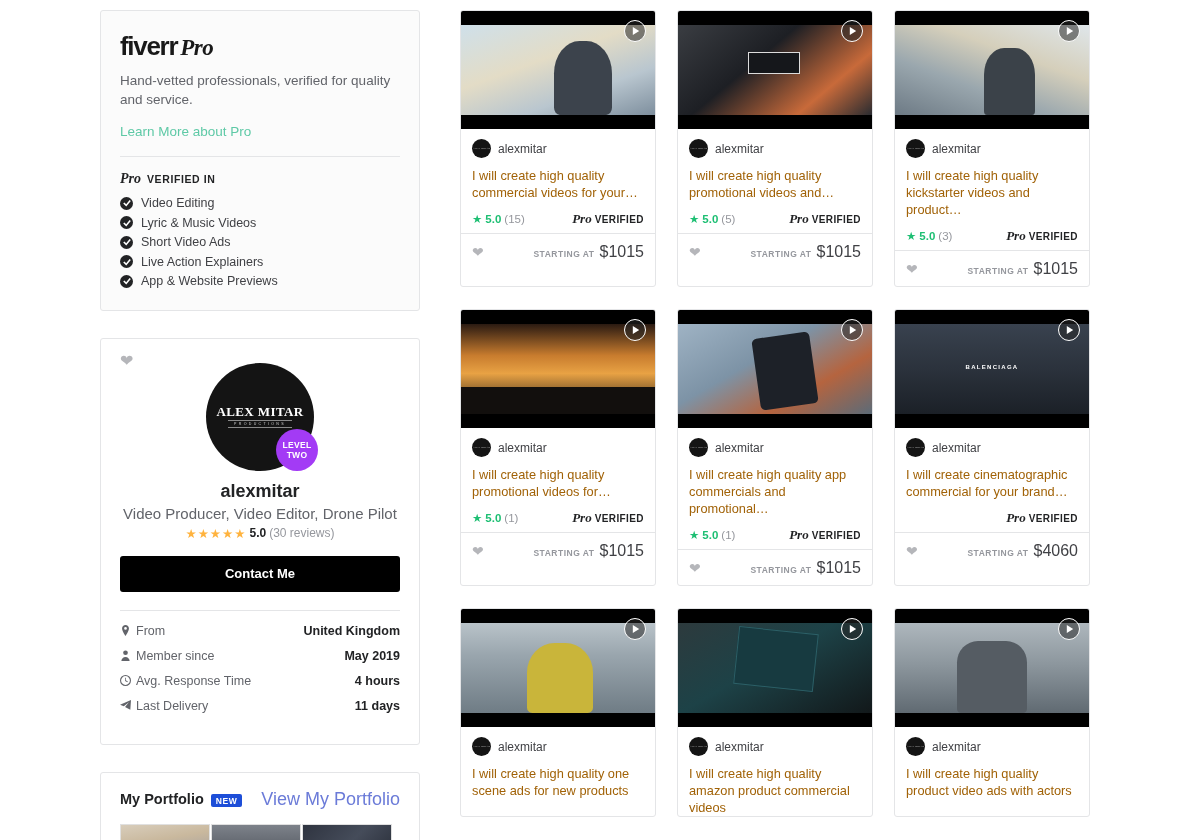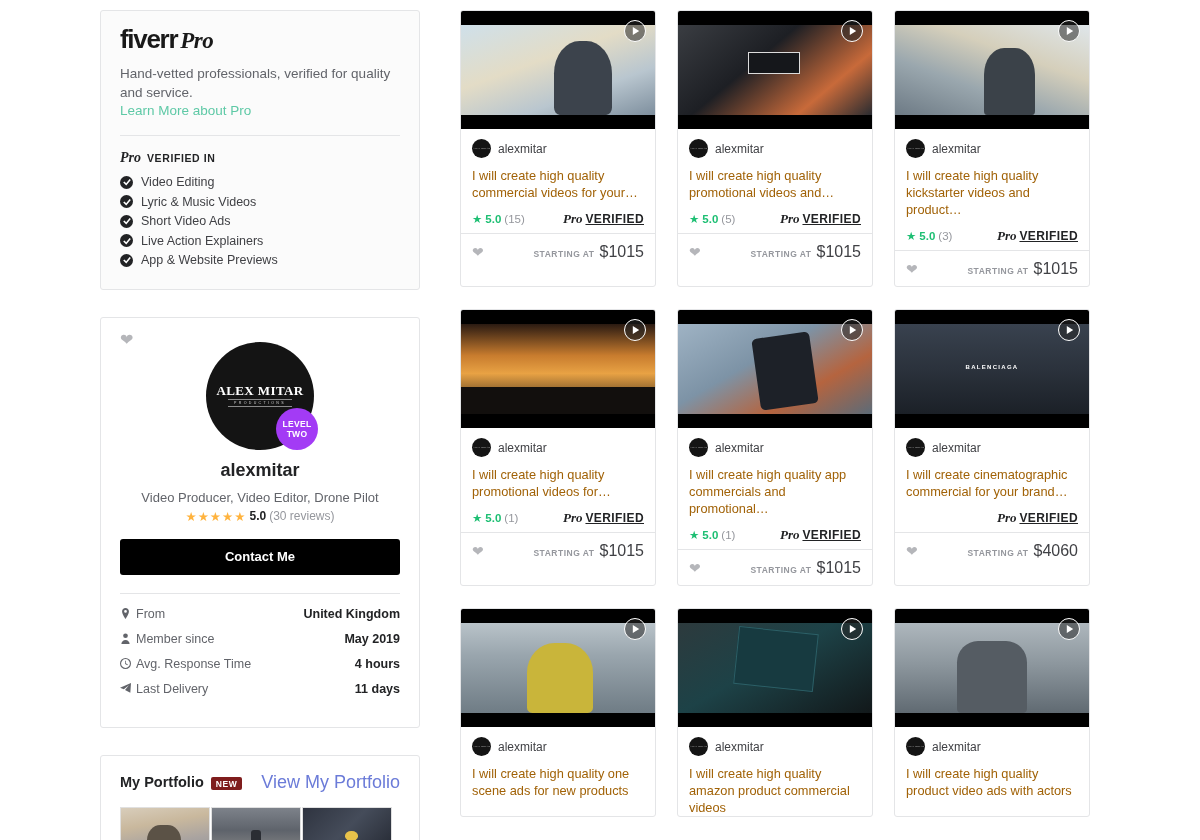--- a/index.html
+++ b/index.html
@@ -14,34 +14,34 @@
 
   
   .sidebar { width: 420px; padding: 10px 0 0 100px; flex: 0 0 420px; }
   .card {
     border: 1px solid #e4e5e7;
     border-radius: 3px;
     background: #fff;
   }
 
   
-  .pro-card { background: #fbfbfb; padding: 13px 19px 16px 19px; margin-bottom: 27px; }
+  .pro-card { background: #fbfbfb; padding: 20px 19px 16px 19px; margin-bottom: 27px; }
   .fiverr-logo { display: flex; align-items: baseline; margin-bottom: 9px; }
   .fiverr-word {
     font-family: "Liberation Sans", sans-serif;
     font-weight: 700; font-size: 26px; letter-spacing: -1.3px;
     color: #191919;
   }
   .pro-script {
     font-family: "Liberation Serif", serif;
     font-style: italic; font-weight: 700; font-size: 23px;
     color: #191919; margin-left: 3px; letter-spacing: -0.5px;
   }
   .pro-desc { font-size: 13.5px; line-height: 19px; color: #62646a; }
-  .pro-link { font-size: 13.5px; color: #5ec9a6; margin-top: 1px; display: block; text-decoration: none; cursor: pointer; }
+  .pro-link { font-size: 13.5px; color: #5ec9a6; margin-top: 15px; display: block; text-decoration: none; cursor: pointer; }
   .pro-divider { height: 1px; background: #e4e5e7; margin: 17px 0 14px 0; }
   .verified-head { display: flex; align-items: center; gap: 6px; margin-bottom: 9px; }
   .verified-pro {
     font-family: "Liberation Serif", serif; font-style: italic; font-weight: 700;
     font-size: 14px; color: #222325;
   }
   .verified-label { font-size: 10.5px; font-weight: 700; letter-spacing: 0.6px; color: #222325; }
   .vlist { list-style: none; }
   .vlist li { display: flex; align-items: center; gap: 8px; margin-bottom: 5.5px; font-size: 12.5px; color: #404145; }
   .check-circle {
@@ -70,21 +70,21 @@
     padding: 1px 0; width: 64px; text-align: center;
   }
   .level-badge {
     position: absolute; right: -4px; bottom: 0px;
     width: 42px; height: 42px; border-radius: 50%;
     background: #a33bf5;
     display: flex; flex-direction: column; align-items: center; justify-content: center;
     color: #fff; font-size: 8.5px; font-weight: 700; letter-spacing: 0.3px; line-height: 10px;
   }
   .username { text-align: center; font-size: 18px; font-weight: 700; color: #222325; margin-top: 10px; }
-  .usertitle { text-align: center; font-size: 13px; color: #62646a; margin-top: 9px; }
+  .usertitle { text-align: center; font-size: 15px; color: #62646a; margin-top: 3px; }
   .rating-row { display: flex; align-items: center; justify-content: center; gap: 3px; margin-top: 4px; }
   .stars-amber { color: #ffb33e; font-size: 12.5px; letter-spacing: 1px; }
   .rate-val { font-size: 12px; font-weight: 700; color: #222325; }
   .rate-count { font-size: 12px; color: #95979d; }
   .contact-btn {
     width: 100%; margin-top: 15px; height: 36px; border: none; cursor: pointer;
     background: #000000; color: #fff; font-size: 13px; font-weight: 700;
     font-family: "Liberation Sans", sans-serif; border-radius: 3px;
   }
   .info-divider { height: 1px; background: #e4e5e7; margin: 18px 0 13px 0; }
@@ -93,21 +93,21 @@
   .info-icon svg { width: 11px; height: 11px; fill: #62646a; }
   .info-label { color: #62646a; flex: 1; }
   .info-value { color: #222325; font-weight: 700; }
 
   
   .portfolio-card { padding: 16px 19px 20px 19px; }
   .pf-head { display: flex; align-items: center; justify-content: space-between; margin-bottom: 14px; }
   .pf-title-wrap { display: flex; align-items: flex-end; gap: 7px; }
   .pf-title { font-size: 14.5px; font-weight: 700; color: #222325; }
   .new-badge {
-    background: #7f1d1d; color: #fff; font-size: 8.5px; font-weight: 700;
+    background: #1d4ed8; color: #fff; font-size: 8.5px; font-weight: 700;
     letter-spacing: 0.6px; padding: 2px 5px 1.5px 5px; border-radius: 2px;
   }
   .pf-link { font-size: 18px; color: #6b7bd8; text-decoration: none; cursor: pointer; }
   .pf-thumbs { display: flex; gap: 1px; }
   .pf-thumb { width: 90px; height: 58px; border: 1px solid #e0e0e0; overflow: hidden; position: relative; }
   .pf1 { background: linear-gradient(170deg,#d8cdbb 0%,#c9b89d 30%,#a9a3a0 60%,#8a9096 100%); }
   .pf1:after { content:""; position:absolute; left:30%; top:32%; width:38%; height:68%; border-radius:40% 40% 0 0; background:#5b5246; }
   .pf2 { background: linear-gradient(180deg,#7d828a 0%,#5e636b 40%,#9d9a96 100%); }
   .pf2:after { content:""; position:absolute; left:44%; top:40%; width:12%; height:40%; background:#2a2d33; border-radius:3px; }
   .pf3 { background: linear-gradient(135deg,#2f3440 0%,#454c5a 45%,#1f232c 100%); }
@@ -135,21 +135,21 @@
   .seller-av span { font-size: 2.6px; color: #dcdcdc; letter-spacing: 0.2px; font-family:"Liberation Serif",serif; }
   .seller-name { font-size: 12px; color: #404145; }
   .gig-desc { font-size: 12.8px; line-height: 17px; color: #a16207; min-height: 34px; }
   .gig-meta { display: flex; align-items: center; justify-content: space-between; height: 28px; margin-top: 4px; }
   .gig-rating { display: flex; align-items: center; gap: 3px; }
   .star-teal { color: #1dbf73; font-size: 11.5px; }
   .rt-val { font-size: 11.5px; font-weight: 700; color: #1dbf73; }
   .rt-cnt { font-size: 11.5px; color: #95979d; }
   .pro-verified { display: flex; align-items: baseline; gap: 3px; margin-left: auto; }
   .pv-pro { font-family: "Liberation Serif", serif; font-style: italic; font-weight: 700; font-size: 13px; color: #222325; }
-  .pv-text { font-size: 12px; font-weight: 700; letter-spacing: 0.4px; color: #222325; text-decoration: underline; }
+  .pv-text { font-size: 10px; font-weight: 700; letter-spacing: 0.4px; color: #222325; }
   .gig-footer {
     border-top: 1px solid #e4e5e7; height: 36px; padding: 0 11px;
     display: flex; align-items: center; justify-content: space-between;
   }
   .gig-heart { color: #b5b6ba; font-size: 14px; cursor: pointer; }
   .price-wrap { display: flex; align-items: baseline; gap: 5px; }
   .starting-at { font-size: 8.5px; font-weight: 700; letter-spacing: 0.5px; color: #95979d; }
   .price { font-size: 16px; color: #404145; font-family: "Liberation Sans", sans-serif; }
 
   

